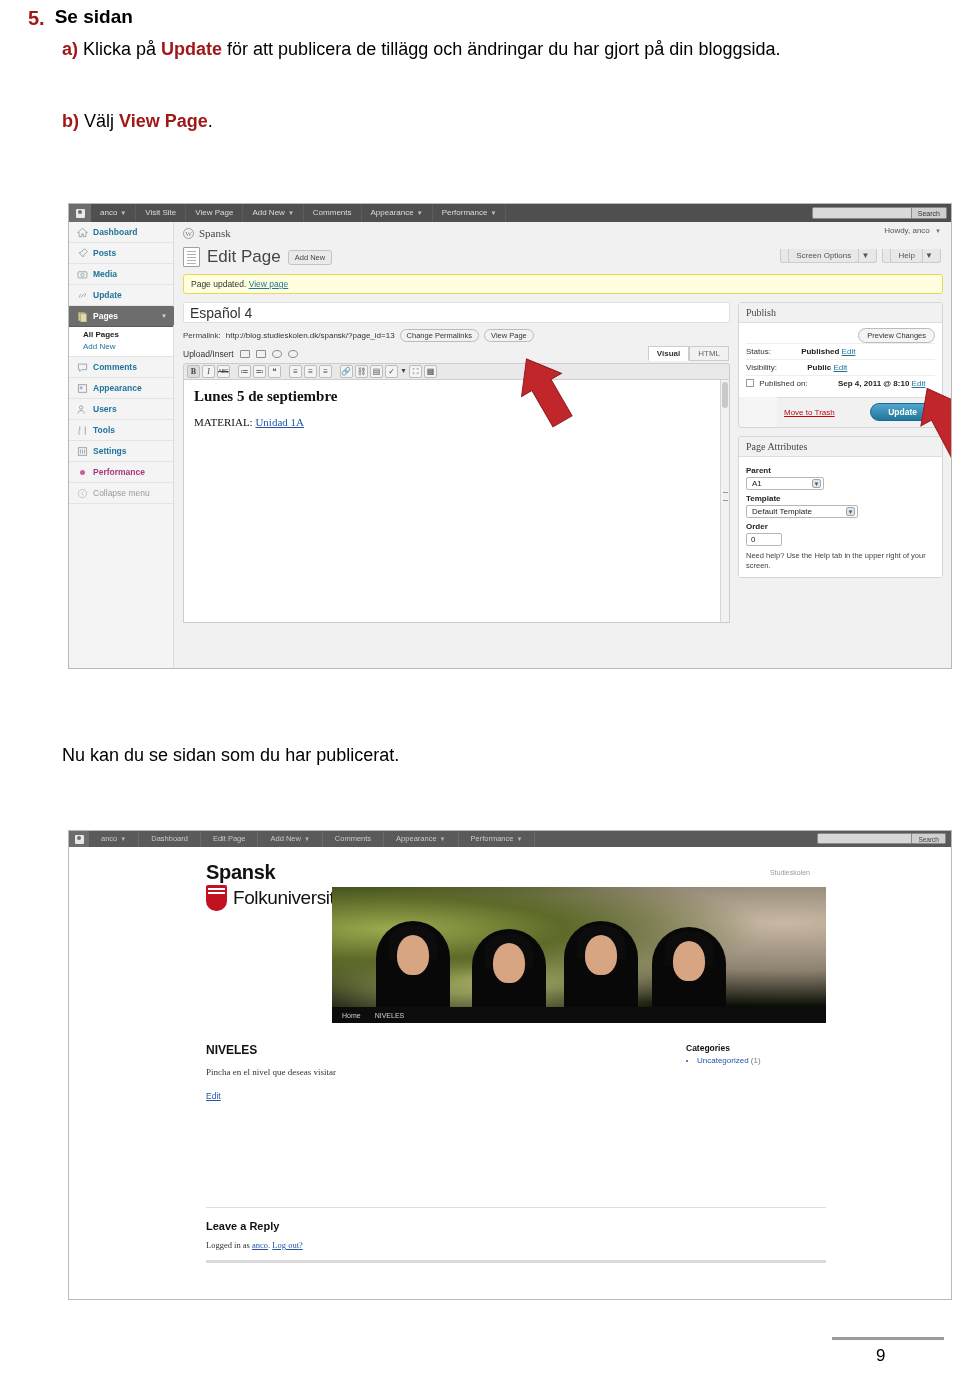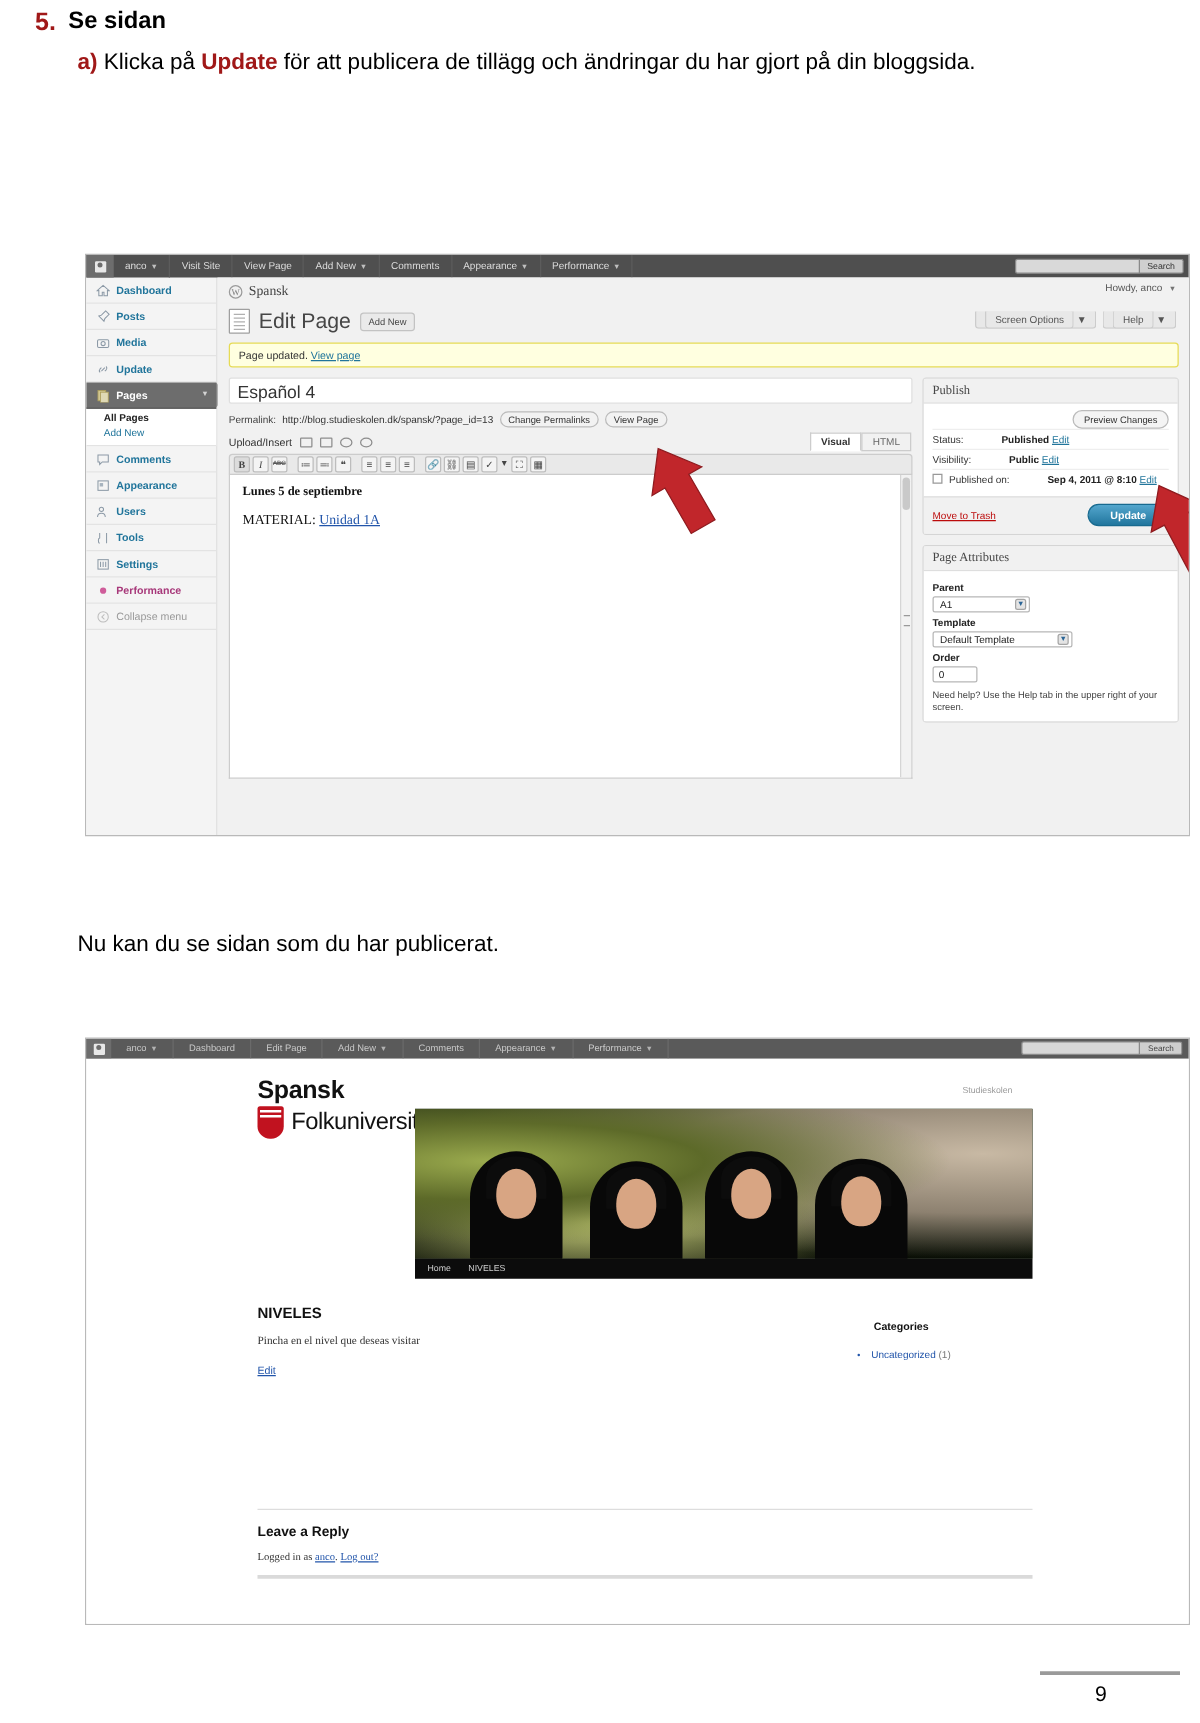--- a/index.html
+++ b/index.html
@@ -145,21 +145,21 @@
   .tb { width:13px;height:13px; border:1px solid #bdbdbd; background:#f4f4f4; border-radius:2px;
     font-size:8px; line-height:11px; text-align:center; color:#444; }
   .tb.b { font-weight:bold; background:#dcdcdc; font-family:"Liberation Serif",serif;}
   .tb.i { font-style:italic; font-family:"Liberation Serif",serif;}
   .tb.sep { border:none;background:none;width:4px; }
 
   .editarea {
     border:1px solid #ccc; border-top:none; background:#fff; height:243px;
     padding:8px 10px; position:relative; overflow:hidden;
   }
-  .ed-h { font-family:"Liberation Serif",serif; font-weight:bold; font-size:10px; color:#111; }
+  .ed-h { font-family:"Liberation Serif",serif; font-weight:bold; font-size:15px; color:#111; }
   .ed-p { font-family:"Liberation Serif",serif; font-size:11px; color:#111; margin-top:11px; }
   .ed-p a { color:#2255aa; }
   .ed-scroll { position:absolute; right:0; top:0; width:9px; height:100%; background:#f2f2f2;
     border-left:1px solid #d5d5d5; }
   .ed-scroll .thumb{ position:absolute; left:1px; top:2px; width:6px; height:26px; background:#c9c9c9; border-radius:3px;}
   .ed-scroll .grip{ position:absolute; left:2px; top:112px; width:5px; height:9px;
     border-top:1px solid #999;border-bottom:1px solid #999;}
 
   
   .mbox { background:#f5f5f5; border:1px solid #d5d5d5; border-radius:3px; margin-bottom:8px; }
@@ -168,21 +168,21 @@
   .mbox .body { padding:5px 7px 6px; font-size:8px; color:#333; background:#fff;}
   .prev-row { text-align:right; }
   .rbtn { display:inline-block; font-size:7.5px; background:#f4f4f4; border:1px solid #bbb;
     border-radius:10px; padding:2px 8px; color:#333; }
   .mline { padding:3px 0; border-top:1px solid #eee; }
   .mline:first-child { border-top:none; }
   .mline b { color:#222;margin-left:28px; }
   .mline a { color:#21759b; }
   .calic { display:inline-block; width:8px;height:8px;border:1px solid #999;background:#fff;vertical-align:-1px;margin-right:3px;}
   .mfoot { display:flex; justify-content:space-between; align-items:center;
-    padding:5px 7px 6px; background:#f1f1f1; border-top:1px solid #dedede; }
+    padding:5px 7px 6px; background:#f1f1f1; border-top:1px solid #dedede;margin-left:38px; }
   .trash { font-size:8px; color:#bc0b0b; text-decoration:underline; }
   .updbtn { background:#2b87b5; background:linear-gradient(#53a6cd,#21769e);
     color:#fff; font-size:8.5px; font-weight:bold; border:1px solid #186a8f;
     border-radius:11px; padding:3px 17px; }
 
   .fld-lab { font-size:8px; font-weight:bold; color:#222; margin:4px 0 2px; }
   .selbox { display:inline-flex; align-items:center; justify-content:space-between;
     border:1px solid #b7b7b7; background:#fff; border-radius:2px;
     font-size:8px; color:#222; padding:1px 2px 1px 5px; height:13px; }
   .selbox .sa { width:9px;height:9px;background:#e4e4e4;border:1px solid #a5a5a5;border-radius:2px;
@@ -243,21 +243,21 @@
      background:#0c0c0c; color:#cfcfcf; font-size:7px; display:flex; align-items:center; gap:14px; padding-left:10px;}
 
   .content2 { position:absolute; left:12px; top:196px; width:620px; display:flex; }
   .c2-main { width:430px; }
   .c2-main h2 { margin:0; font-size:12px; font-weight:bold; color:#111; }
   .c2-main p { margin:10px 0 0; font-size:9px; color:#333;
     font-family:"Liberation Serif", serif;}
   .c2-main .editlink { display:inline-block; margin-top:14px; font-size:8.5px;
     color:#2255aa; text-decoration:underline; }
   .c2-side { margin-left:auto; width:140px; }
-  .c2-side h4 { margin:13px; font-size:8.5px; font-weight:bold; color:#111;}
+  .c2-side h4 { margin:0; font-size:8.5px; font-weight:bold; color:#111;}
   .c2-side ul { margin:3px 0 0; padding-left:11px; }
   .c2-side li { font-size:8px; color:#2255aa; }
   .c2-side li span.cnt { color:#777; }
 
   .reply2 { position:absolute; left:12px; top:360px; width:620px; border-top:1px solid #ddd; padding-top:12px;}
   .reply2 h3 { margin:0; font-size:11px; font-weight:bold; color:#111; }
   .reply2 p { margin:8px 0 0; font-size:8.5px; color:#333; font-family:"Liberation Serif",serif;}
   .reply2 p a { color:#2255aa; text-decoration:underline; }
   .reply2 .rule { margin-top:10px; height:3px; background:#dadada; }
 
@@ -271,20 +271,23 @@
 <div class="doc">
   <div class="step-head">
     <span class="step-num">5.</span>
     <span class="step-title">Se sidan</span>
   </div>
 
   <div class="para">
     <span class="lbl">a)</span><span> Klicka på </span><span class="kw">Update</span><span> för att publicera de tillägg och ändringar du har gjort på din bloggsida.</span>
   </div>
 
+  <div class="para b">
+    <span class="lbl">b)</span><span> Välj </span><span class="kw">View Page</span><span>.</span>
+  </div>
 </div>
 
 <div class="shot" id="shot1">
 
   <div class="adminbar">
     <div class="ab-logo">
         <span class="av"></span>
       </div>
     <div class="ab-item"><span>anco</span><span class="caret">▼</span></div>
     <div class="ab-item">Visit Site</div>

